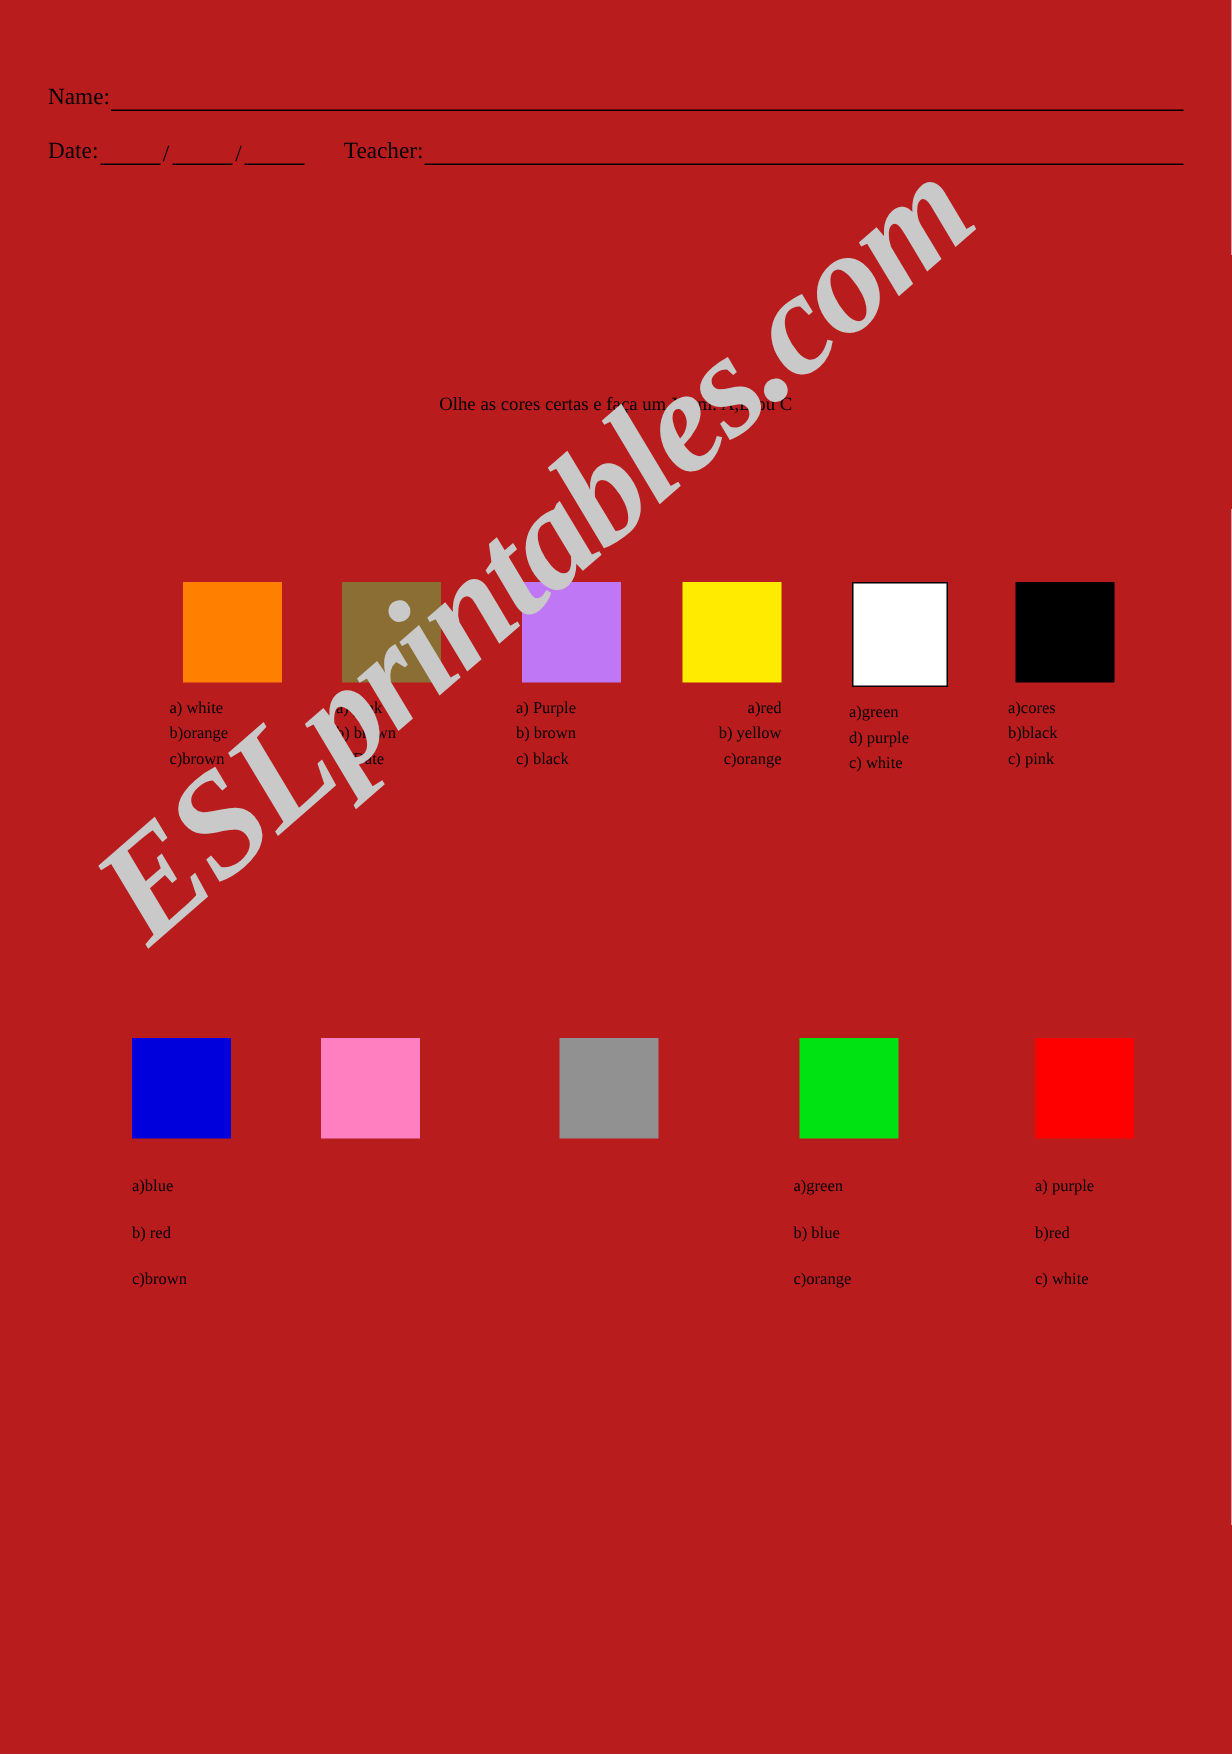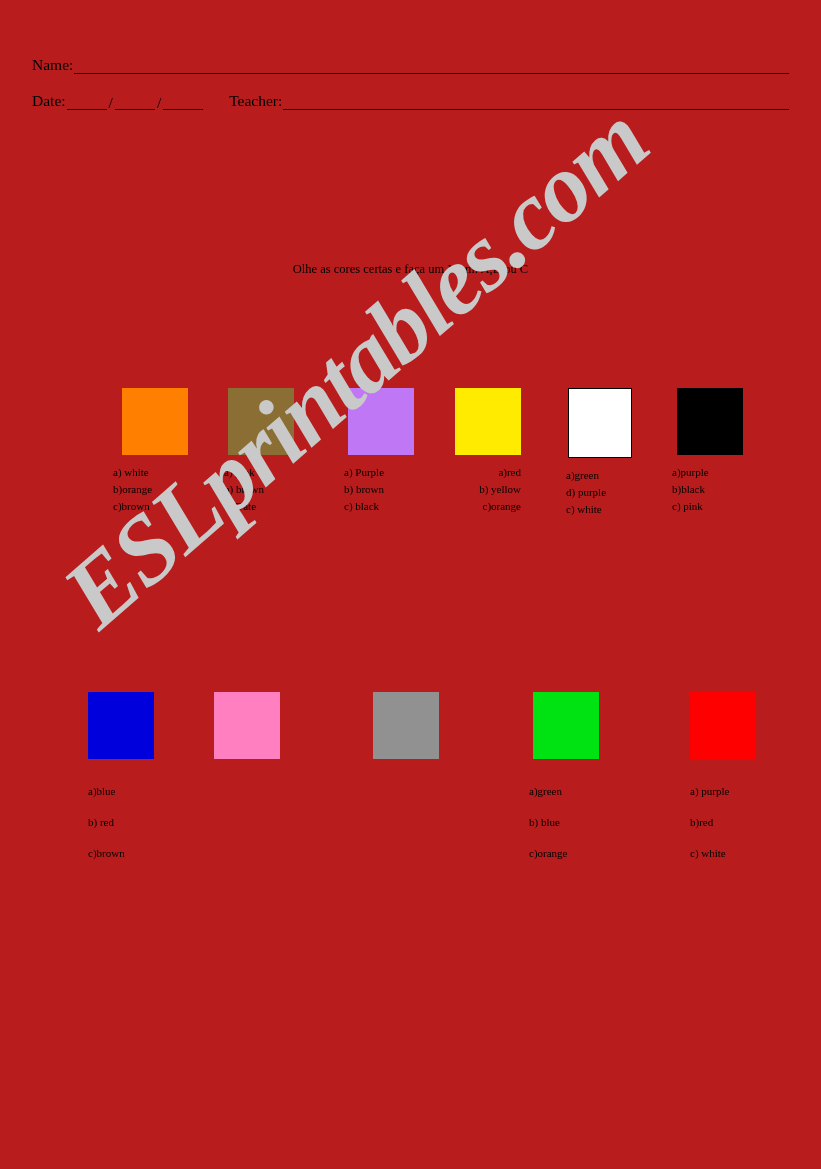--- a/index.html
+++ b/index.html
@@ -179,21 +179,21 @@
         <div class="swatch bordered" style="background: rgb(255, 255, 255);"></div>
         <div class="options" style="margin-left: -2px;">
           <div class="opt">a)green</div>
           <div class="opt">d) purple</div>
           <div class="opt">c) white</div>
         </div>
       </div>
       <div class="question" style="left: 677px;">
         <div class="swatch" style="background: rgb(0, 0, 0);"></div>
         <div class="options" style="margin-left: -5px;">
-          <div class="opt">a)purple</div>
+          <div class="opt">a)cores</div>
           <div class="opt">b)black</div>
           <div class="opt">c) pink</div>
         </div>
       </div>
     </div>
   <div class="row" id="row-2">
       <div class="question" style="left: 88px;">
         <div class="swatch" style="background: rgb(0, 0, 221);"></div>
         <div class="options" style="margin-left: 0px;">
           <div class="opt">a)blue</div>

